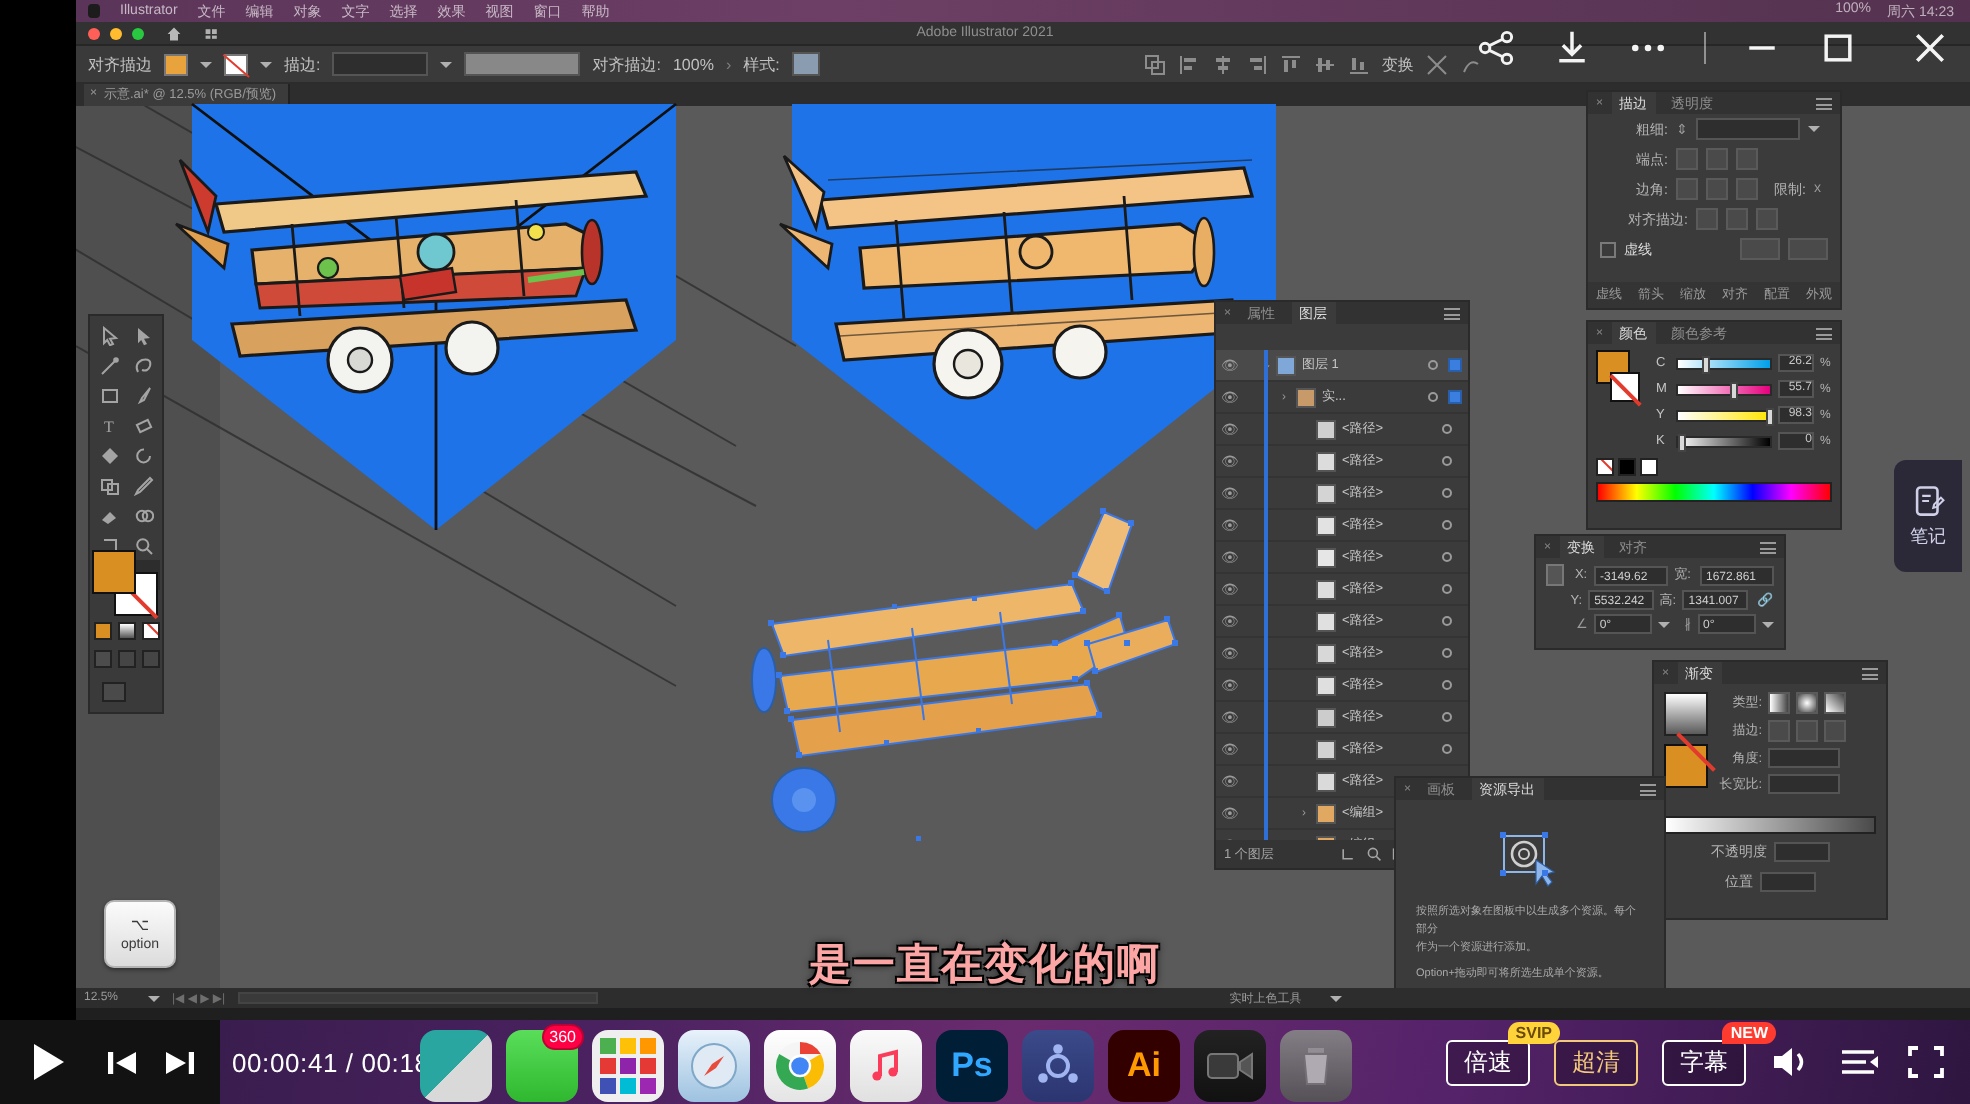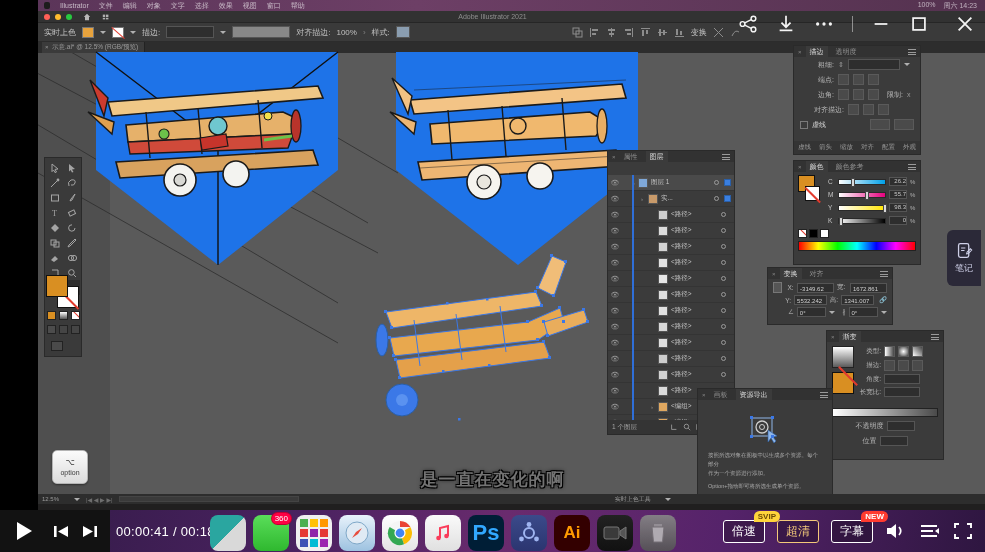--- a/index.html
+++ b/index.html
@@ -186,21 +186,21 @@
     position:absolute; left:38px; top:494px; width:947px; height:10px;
     background:#2d2d2d; display:flex; align-items:center; gap:6px; padding:0 4px;
     font-size:6px; color:#9a9a9a;
   }
   .sb-zoom { width:26px; }
   .sb-scrub { flex:0 0 180px; height:6px; background:#3a3a3a; border:1px solid #444; }
 
   
   .subtitle {
     position:absolute; left:0; right:0; top:468px; text-align:center;
-    font-size:17px; font-weight:bold; color:#737373;
+    font-size:21px; font-weight:bold; color:#fca5a5;
     text-shadow: 1px 1px 0 #000, -1px 1px 0 #000, 1px -1px 0 #000, -1px -1px 0 #000, 0 0 4px #000;
     letter-spacing:1px; z-index:60;
     font-family:Liberation Sans, sans-serif;
   }
 
   
   .player-top {
     position:absolute; left:0; top:0; width:985px; height:56px; z-index:70;
     pointer-events:none;
   }
@@ -291,21 +291,21 @@
       <svg class="tl-home" viewBox="0 0 10 10">
           <rect x="1" y="2" width="3" height="3" fill="#b0b0b0"></rect>
           <rect x="5" y="2" width="3" height="3" fill="#b0b0b0"></rect>
           <rect x="1" y="6" width="3" height="2" fill="#b0b0b0"></rect>
           <rect x="5" y="6" width="3" height="2" fill="#b0b0b0"></rect>
         </svg>
     </div>
     <div class="ai-apptitle">Adobe Illustrator 2021</div>
 
     <div class="ai-controlbar">
-      <span class="cb-label">实时上色</span>
+      <span class="cb-label">对齐描边</span>
       <span class="sw-fill"></span>
       <span class="caret"></span>
       <span class="sw-none"></span>
       <span class="caret"></span>
       <span class="cb-label">描边:</span>
       <span class="cb-field cb-strokewidth"></span>
       <span class="caret"></span>
       <span class="cb-field cb-profile"></span>
       <span class="cb-label">对齐描边:</span>
       <span class="cb-label">100%</span>
@@ -1155,21 +1155,21 @@
             <circle cx="14" cy="14" r="5" fill="#4285f4" stroke="#fff" stroke-width="1.2"></circle>
           </svg>
       </div>
       <div class="dock-ico" style="background:linear-gradient(#fafafa,#e0e0e0);display:flex;align-items:center;justify-content:center">
         <svg width="20" height="20" viewBox="0 0 20 20">
             <path d="M7 15 L7 5 L15 3 L15 13" fill="none" stroke="#fa3c5a" stroke-width="2"></path>
             <circle cx="5.5" cy="15" r="2.3" fill="#fa3c5a"></circle>
             <circle cx="13.5" cy="13" r="2.3" fill="#fa3c5a"></circle>
           </svg>
       </div>
-      <div class="dock-ico" style="background:#001e36;color:#31a8ff;display:flex;align-items:center;justify-content:center;font-weight:bold;font-size:22px">Ps</div>
+      <div class="dock-ico" style="background:#001e36;color:#31a8ff;display:flex;align-items:center;justify-content:center;font-weight:bold;font-size:17px">Ps</div>
       <div class="dock-ico" style="background:linear-gradient(#3b4a8a,#2b3570);display:flex;align-items:center;justify-content:center">
         <svg width="24" height="24" viewBox="0 0 24 24">
             <circle cx="12" cy="12" r="5" fill="none" stroke="#9fb4f0" stroke-width="2"></circle>
             <circle cx="12" cy="3.5" r="2.4" fill="#9fb4f0"></circle>
             <circle cx="4.5" cy="18" r="2.4" fill="#9fb4f0"></circle>
             <circle cx="19.5" cy="18" r="2.4" fill="#9fb4f0"></circle>
           </svg>
       </div>
       <div class="dock-ico" style="background:#330000;color:#ff9a00;display:flex;align-items:center;justify-content:center;font-weight:bold;font-size:17px">Ai</div>
       <div class="dock-ico" style="background:linear-gradient(#222,#111);display:flex;align-items:center;justify-content:center">

